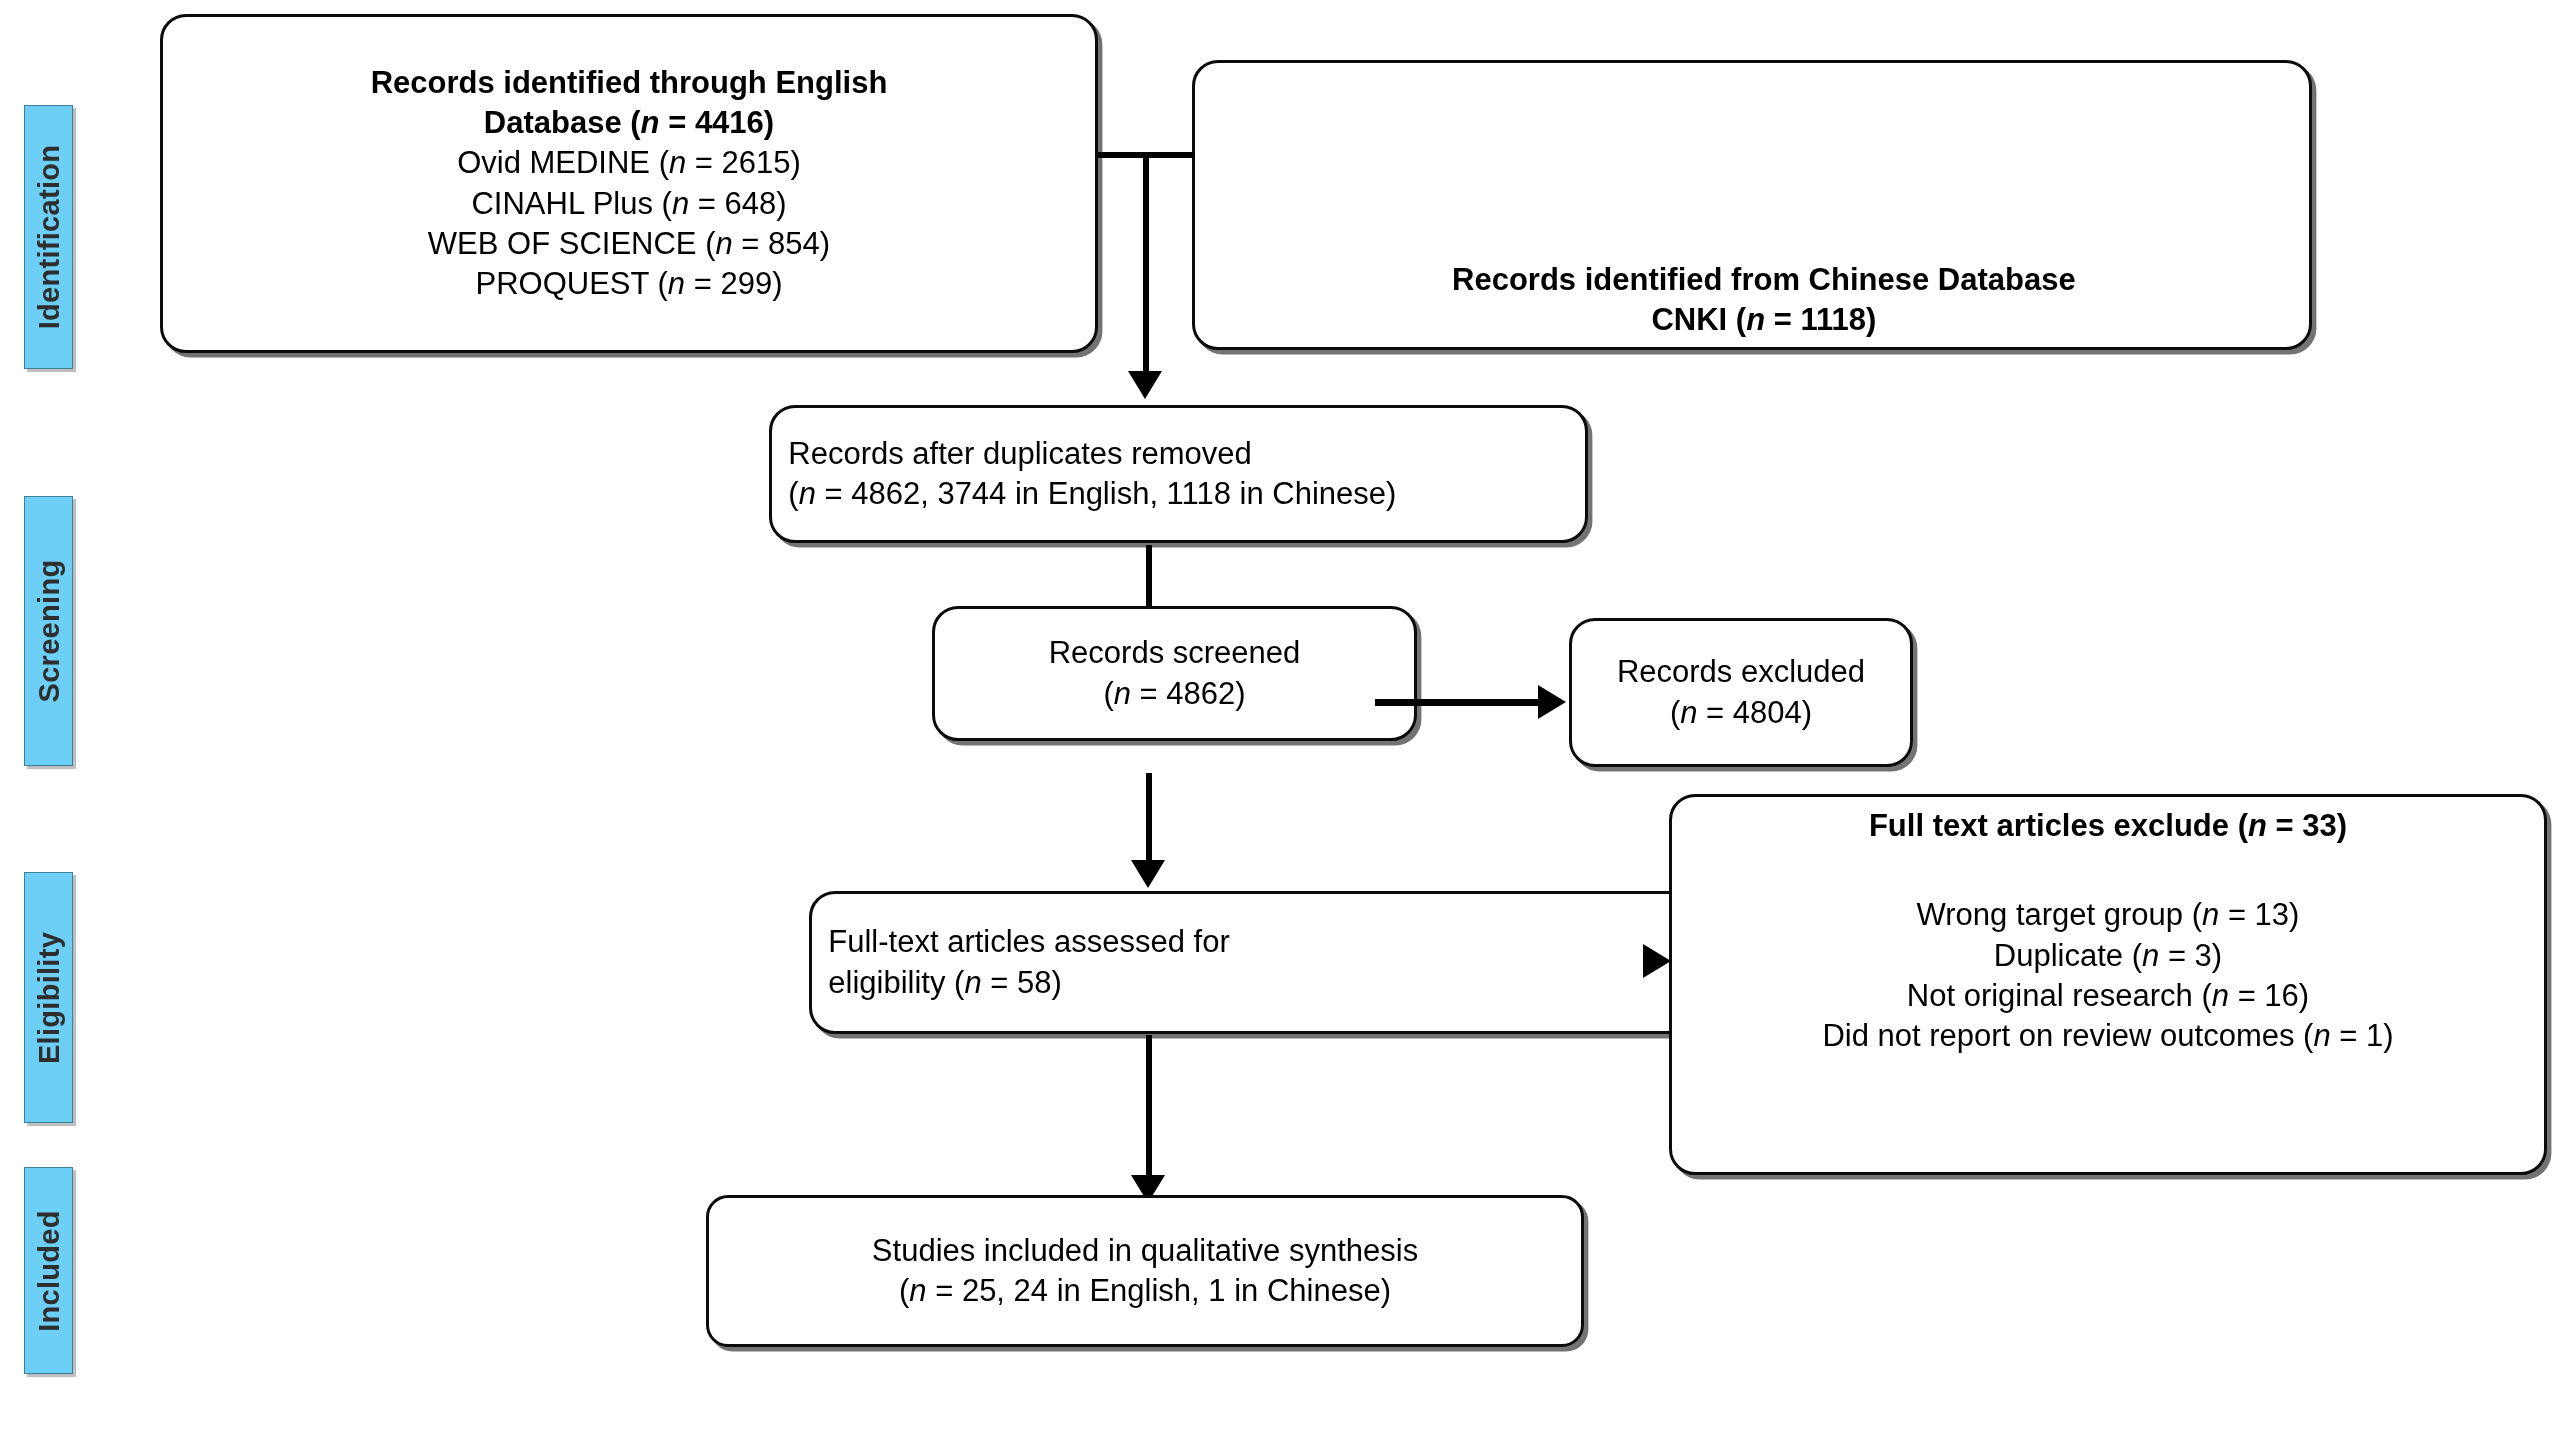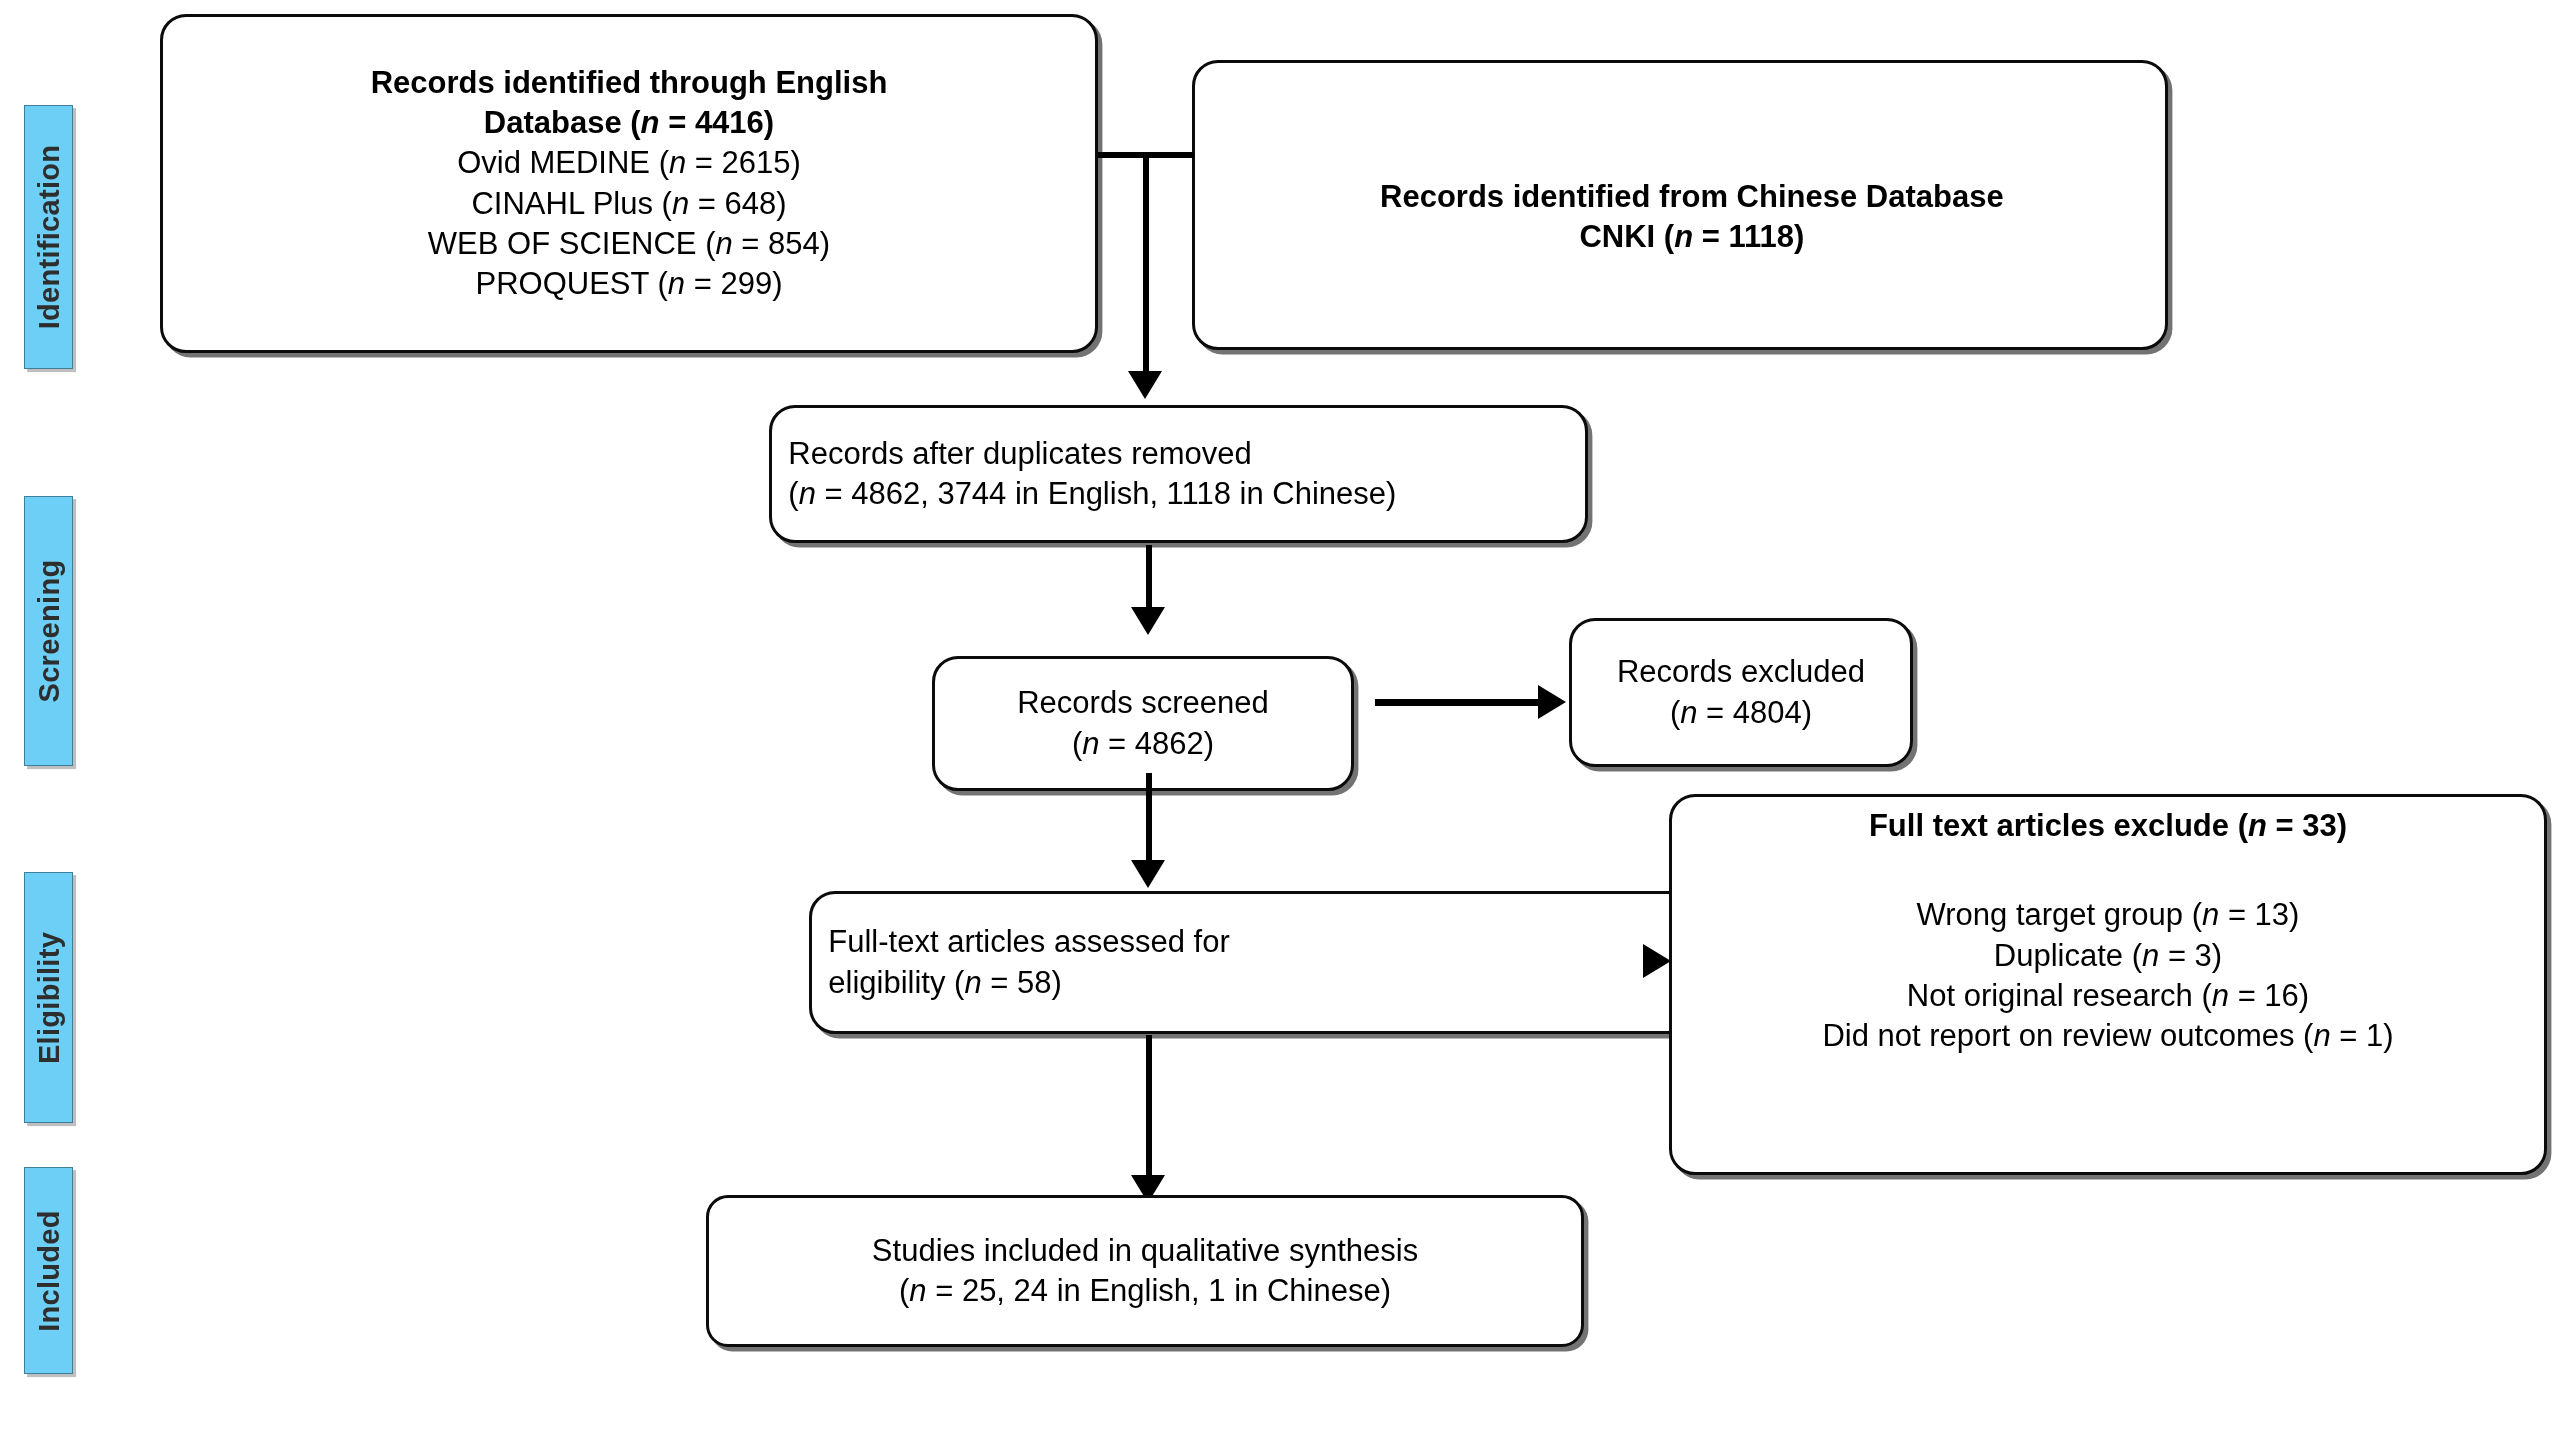--- a/index.html
+++ b/index.html
@@ -110,39 +110,39 @@
 
   <div class="flow-box center" style="left:160px; top:14px; width:938px; height:339px;">
     <div class="line bold">Records identified through  English</div>
     <div class="line bold">Database           (<span class="ital">n</span> = 4416)</div>
     <div class="line">Ovid MEDINE (<span class="ital">n</span> = 2615)</div>
     <div class="line">CINAHL Plus (<span class="ital">n</span> = 648)</div>
     <div class="line">WEB OF SCIENCE  (<span class="ital">n</span> = 854)</div>
     <div class="line">PROQUEST (<span class="ital">n</span> = 299)</div>
   </div>
 
-  <div class="flow-box center" style="left:1192px; top:60px; width:976px; height:290px; justify-content:center; padding-top:30px;padding-left:40px;">
+  <div class="flow-box center" style="left:1192px; top:60px; width:1120px; height:290px; justify-content:flex-end; padding-top:30px;padding-left:40px;">
     <div class="line bold">Records identified from Chinese Database</div>
     <div class="line bold">CNKI (<span class="ital">n</span> = 1118)</div>
   </div>
 
   <div class="hline" style="left:1098px; top:152px; width:96px; height:5.6px;"></div>
 
   <div class="vline" style="left:1143px; top:155px; width:5.6px; height:220px;"></div>
   <div class="arrow-down" style="left:1128px; top:371px;"></div>
 
   <div class="flow-box left" style="left:769px; top:405px; width:819px; height:138px;">
     <div class="line">Records after duplicates removed</div>
     <div class="line">(<span class="ital">n</span> = 4862,  3744 in English, 1118 in Chinese)</div>
   </div>
 
   <div class="vline" style="left:1146px; top:545px; width:5.6px; height:65px;"></div>
   <div class="arrow-down" style="left:1131px; top:607px;"></div>
 
-  <div class="flow-box center" style="left:932px; top:656px; width:422px; height:135px;">
+  <div class="flow-box center" style="left:932px; top:606px; width:485px; height:135px;">
     <div class="line">Records screened</div>
     <div class="line">(<span class="ital">n</span> = 4862)</div>
   </div>
 
   <div class="hline" style="left:1375px; top:699px; width:166px; height:7px;"></div>
   <div class="arrow-right" style="left:1538px; top:685px;"></div>
 
   <div class="flow-box center" style="left:1569px; top:618px; width:344px; height:149px;">
     <div class="line">Records excluded</div>
     <div class="line">(<span class="ital">n</span> = 4804)</div>

